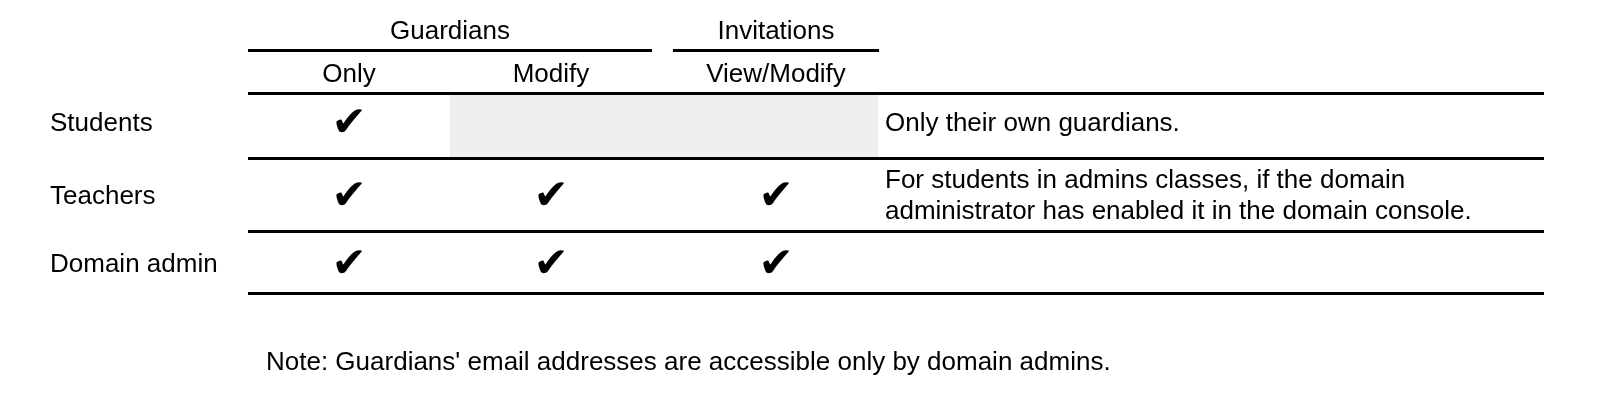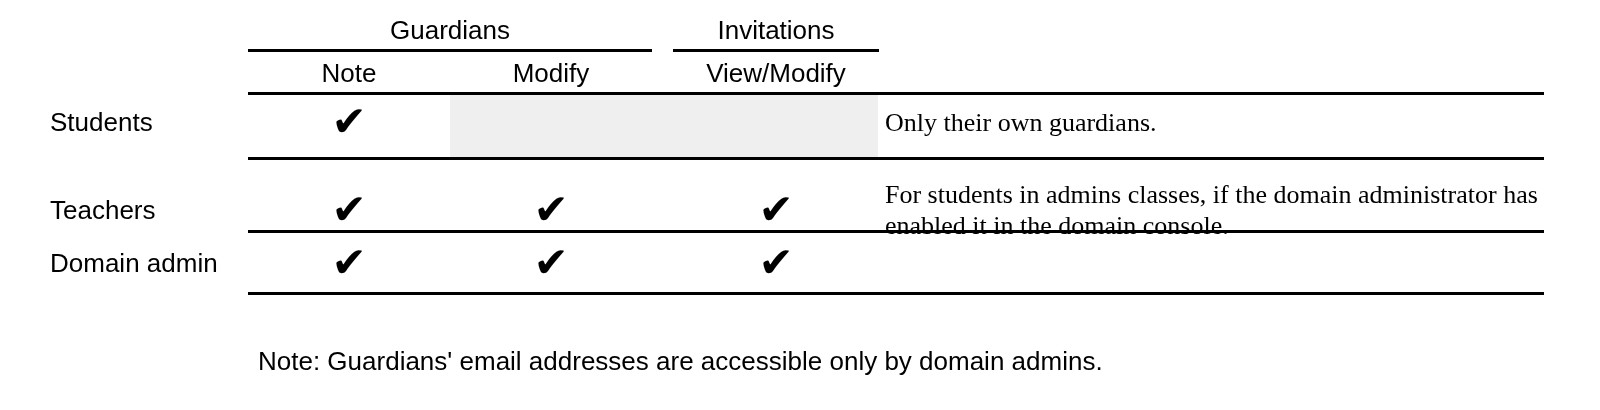--- a/index.html
+++ b/index.html
@@ -53,69 +53,68 @@
   .cell.c0 { left: 248px; width: 202px; }
   .cell.c1 { left: 450px; width: 202px; }
   .cell.c2 { left: 673px; width: 206px; }
   .row .note {
     position: absolute;
     left: 885px;
     width: 660px;
     top: 50%;
     transform: translateY(-50%);
     line-height: 31px;
-    font-family: Liberation Serif, serif;
   }
   .na-cell {
     position: absolute;
     left: 450px;
     top: 95px;
     width: 428px;
     height: 62px;
     background: var(--disabled-cell, #efefef);
   }
   .footnote {
     position: absolute;
-    left: 258px;
+    left: 266px;
     top: 345px;
     line-height: 32px;
     white-space: nowrap;
   }
 </style>
 </head>
 <body>
 
 <div class="canvas">
 
   <div class="group-label" style="left:673px; width:206px;">Invitations</div>
   <div class="group-label" style="left:248px; width:404px;">Guardians</div>
 
   <div class="rule" style="left:248px; top:49px; width:404px;"></div>
   <div class="rule" style="left:673px; top:49px; width:206px;"></div>
 
-  <div class="col-label" style="left:248px; width:202px;">Note</div>
+  <div class="col-label" style="left:248px; width:202px;">Only</div>
   <div class="col-label" style="left:673px; width:206px;">View/Modify</div>
   <div class="col-label" style="left:450px; width:202px;">Modify</div>
 
   <div class="rule" style="left:248px; top:92px;  width:1296px;"></div>
   <div class="rule" style="left:248px; top:157px; width:1296px;"></div>
   <div class="rule" style="left:248px; top:230px; width:1296px;"></div>
   <div class="rule" style="left:248px; top:292px; width:1296px;"></div>
 
   <div class="na-cell"></div>
 
   <div class="row" style="top:95px; height:53px;">
     <div class="rlabel">Students</div>
     <div class="cell c0">✔</div>
     <div class="cell c1"></div>
     <div class="cell c2"></div>
     <div class="note">Only their own guardians.</div>
   </div>
 
-  <div class="row" style="top:160px; height:70px;margin-top:15px;">
+  <div class="row" style="top:160px; height:70px;">
     <div class="rlabel">Teachers</div>
     <div class="cell c0">✔</div>
     <div class="cell c1">✔</div>
     <div class="cell c2">✔</div>
     <div class="note">For students in admins classes, if the domain administrator has enabled it in the domain console.</div>
   </div>
 
   <div class="row" style="top:233px; height:59px;padding-left:34px;">
     <div class="rlabel">Domain admin</div>
     <div class="cell c0">✔</div>

